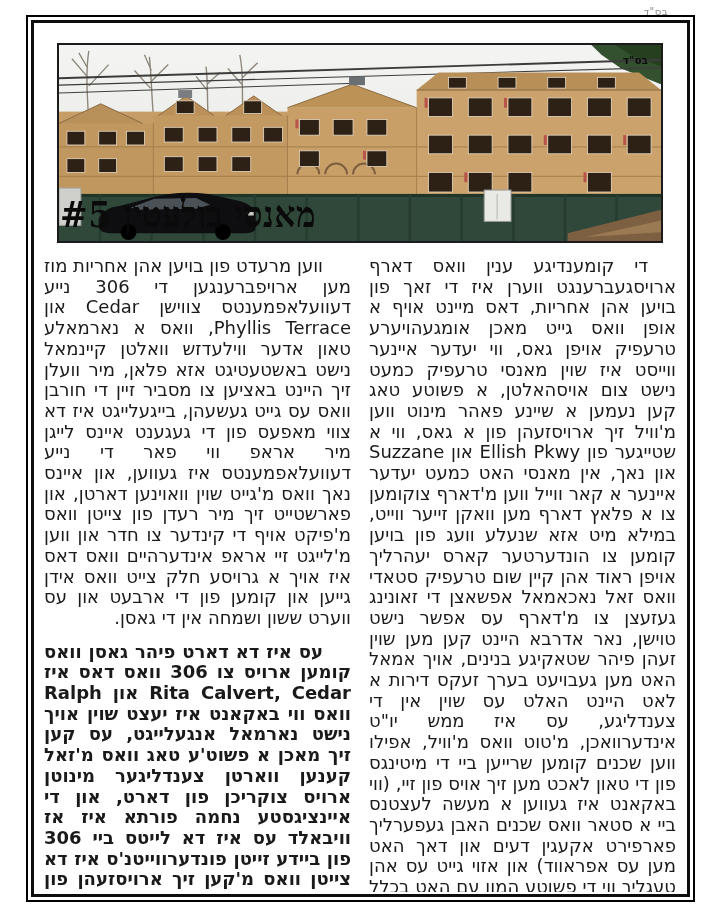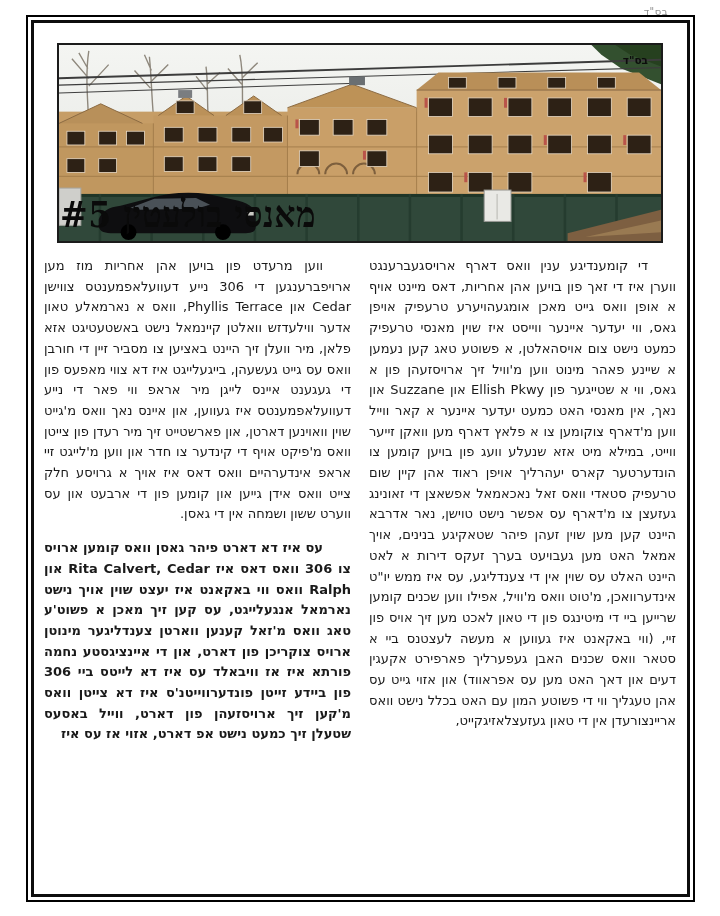--- a/index.html
+++ b/index.html
@@ -53,21 +53,21 @@
   
   .columns {
     position:absolute; left:44px; top:256px; width:632px; height:636px;
     direction:rtl;
     display:flex; gap:18px;
     overflow:hidden;
   }
   .col {
     width:307px;
     text-align:justify;
-    font-size:13px;
+    font-size:18px;
     line-height:20.7px;
     color:#1a1a1a;
   }
   .col p { margin:0; text-indent:28px; }
   .col p + p { margin-top:13px;font-weight:bold; }
 </style>
 </head>
 <body>
 
 <div class="page">

